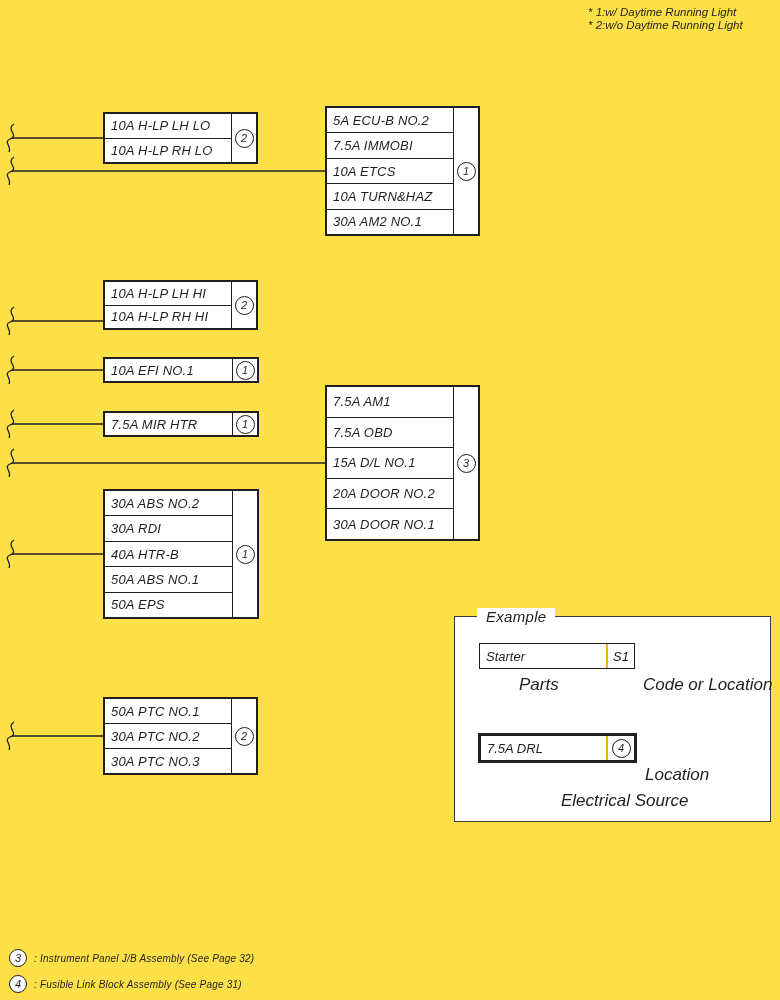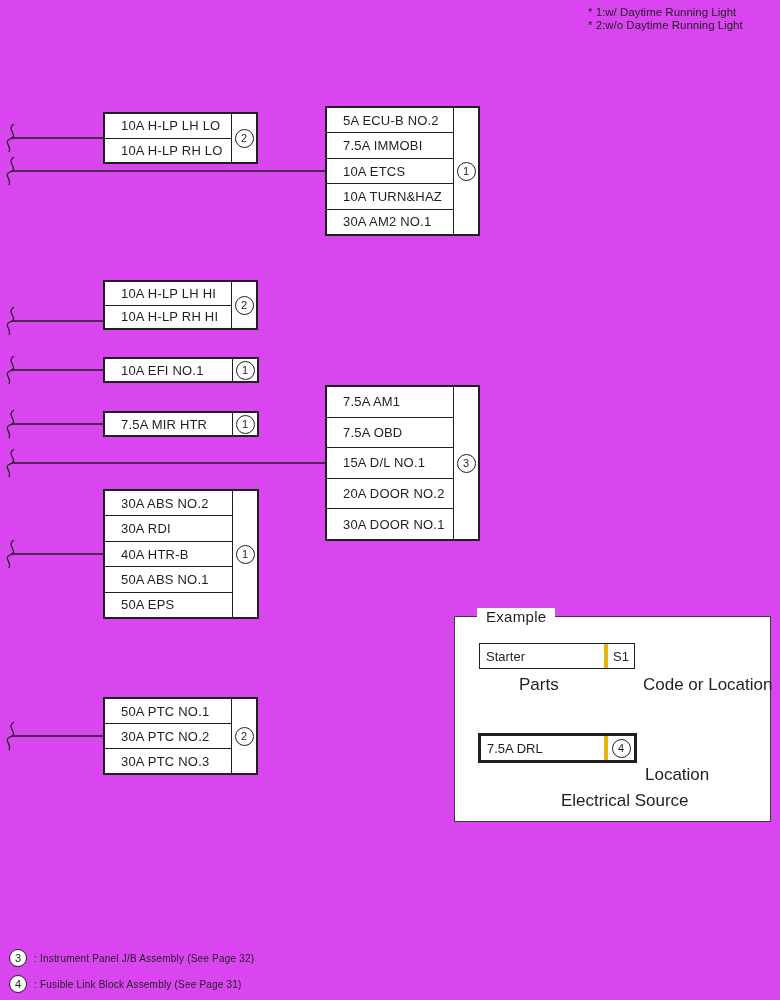--- a/index.html
+++ b/index.html
@@ -1,24 +1,24 @@
 <!DOCTYPE html>
 <html><head>
 <meta charset="utf-8">
 <style>
   html,body{margin:0;padding:0;background:#fff}
   #page{
-    position:relative;width:780px;height:1000px;background:#d946ef;overflow:hidden;
-    font-family:"Liberation Sans","DejaVu Sans",sans-serif;color:#1f1f1f;
+    position:relative;width:780px;height:1000px;background:#fde047;overflow:hidden;
+    font-family:"Liberation Sans","DejaVu Sans",sans-serif;color:#1f1f1f;font-style:italic;
   }
   #wires{position:absolute;left:0;top:0;pointer-events:none}
   .notes{position:absolute;left:588px;top:6px;font-size:11.5px;line-height:13px;white-space:nowrap}
   .fuse-block{position:absolute;border:2px solid #1f1f1f;display:flex;background:#fff;box-sizing:border-box}
   .rows{flex:1;display:flex;flex-direction:column;border-right:1px solid #1f1f1f;min-width:0}
-  .row{flex:1;display:flex;align-items:center;padding-left:16px;font-size:13px;
+  .row{flex:1;display:flex;align-items:center;padding-left:6px;font-size:13px;
        border-bottom:1px solid #1f1f1f;white-space:nowrap;letter-spacing:.2px}
   .row:last-child{border-bottom:none}
   .symcol{width:24px;display:flex;align-items:center;justify-content:center}
   .circ{width:19px;height:19px;border:1px solid #1f1f1f;border-radius:50%;
         display:flex;align-items:center;justify-content:center;font-size:11px;flex:none;background:#fff;box-sizing:border-box}
   
   .b-hlp-lo{left:103px;top:112px;width:155px;height:52px}
   .b-ecu  {left:325px;top:106px;width:155px;height:130px}
   .b-hlp-hi{left:103px;top:280px;width:155px;height:50px}
   .b-efi  {left:103px;top:357px;width:156px;height:26px}
@@ -28,21 +28,21 @@
   .b-ptc  {left:103px;top:697px;width:155px;height:78px}
   
   .example{position:absolute;left:454px;top:616px;width:317px;height:206px;
            border:1px solid #3a3a3a;box-sizing:border-box;background:#fff}
   .example-title{position:absolute;left:22px;top:-9px;background:#fff;padding:0 9px;
                  font-size:15px;line-height:17px;letter-spacing:.3px}
   .mini-box{position:absolute;display:flex;background:#fff;box-sizing:border-box}
   .parts-box{left:24px;top:26px;width:156px;height:26px;border:1px solid #1f1f1f}
   .source-box{left:23px;top:116px;width:159px;height:30px;border:3px solid #1f1f1f}
   .mini-label{flex:1;display:flex;align-items:center;padding-left:6px;font-size:13px;white-space:nowrap}
-  .mini-cell{width:26px;border-left:4px solid #eab308;display:flex;align-items:center;justify-content:center;font-size:13px}
+  .mini-cell{width:26px;border-left:2px solid #eab308;display:flex;align-items:center;justify-content:center;font-size:13px}
   .caption{position:absolute;font-size:17px;white-space:nowrap;transform:translateY(-50%)}
   .cap-parts{left:64px;top:68px}
   .cap-code{left:188px;top:68px}
   .cap-location{left:190px;top:158px}
   .cap-source{left:106px;top:184px}
   
   .legend-row{position:absolute;left:9px;display:flex;align-items:center;gap:7px}
   .legend-row .circ{width:18px;height:18px;font-size:11px}
   .legend-text{font-size:10px;white-space:nowrap;letter-spacing:.2px}
   .lg1{top:949px}

